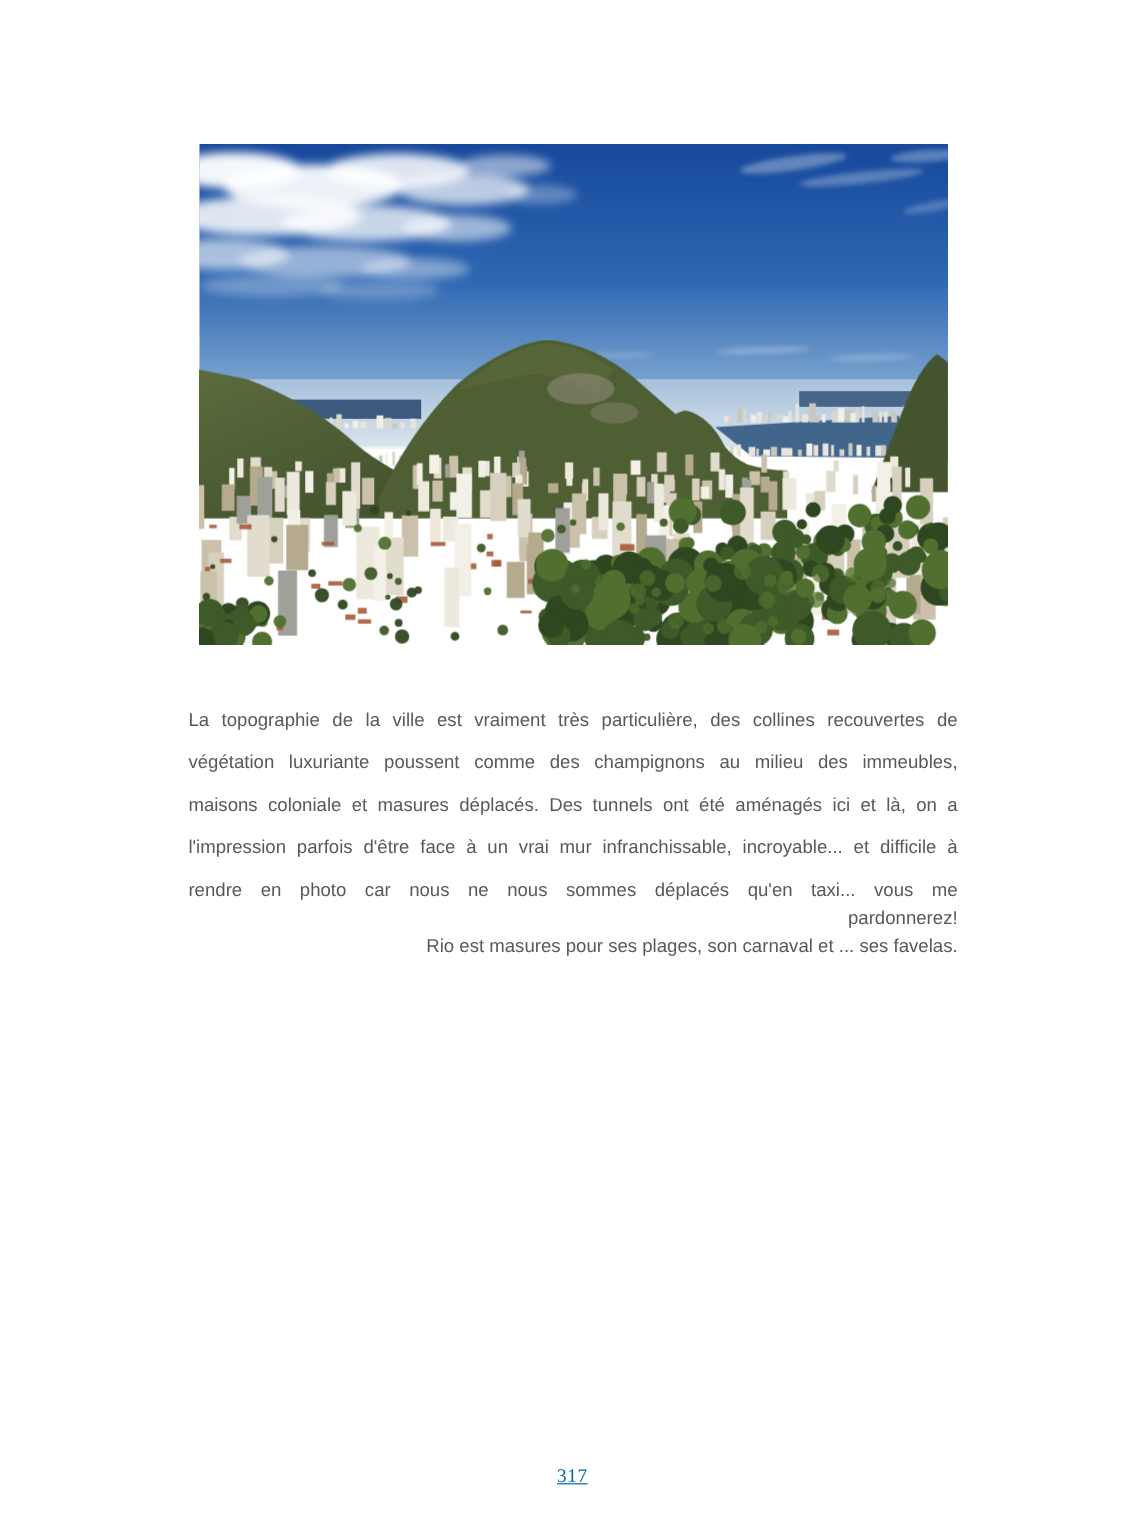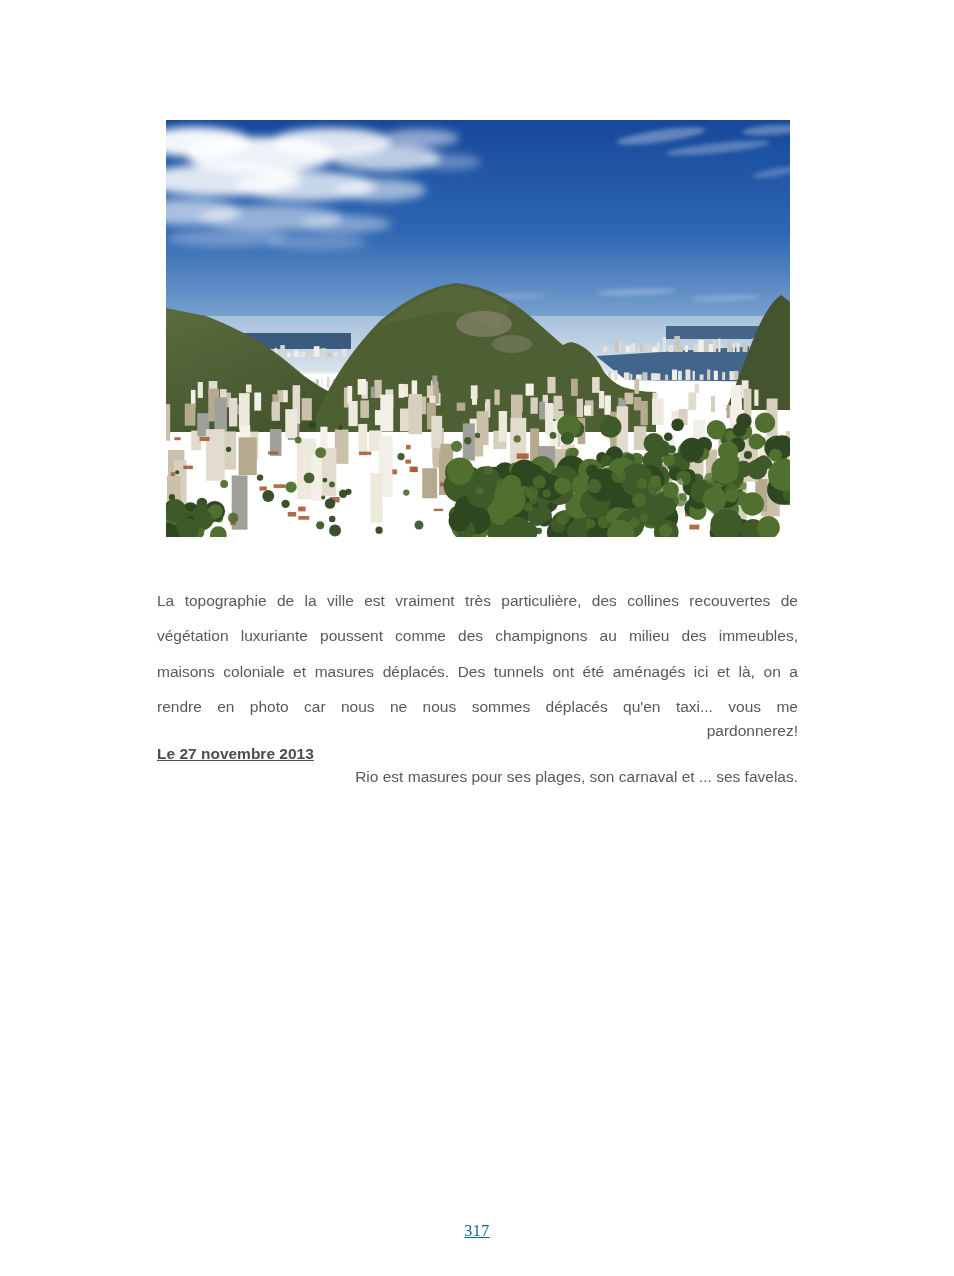--- a/index.html
+++ b/index.html
@@ -712,21 +712,21 @@
         <circle cx="424.5126138627529" cy="403.8715909444727" r="4.712010899791494" fill="#51702F" opacity="0.7"></circle>
         <circle cx="337.27253317832947" cy="365.63645392190665" r="7.119435156462714" fill="#51702F" opacity="0.7"></circle>
       </svg>
 
   </figure>
 
   <div class="article">
     <div class="jline">La topographie de la ville est vraiment très particulière, des collines recouvertes de</div>
     <div class="jline">végétation luxuriante poussent comme des champignons au milieu des immeubles,</div>
     <div class="jline">maisons coloniale et masures déplacés. Des tunnels ont été aménagés ici et là, on a</div>
+    <div class="jline">l'impression parfois d'être face à un vrai mur infranchissable, incroyable... et difficile à</div>
     <div class="jline">rendre en photo car nous ne nous sommes déplacés qu'en taxi... vous me</div>
     <div class="plain-line">pardonnerez!</div>
-    <div class="date-heading">Le 27 novembre 2013</div>
     <div class="plain-line">Rio est masures pour ses plages, son carnaval et ... ses favelas.</div>
   </div>
 
   <div class="page-number">317</div>
 
 </div>
 
 </body></html>

